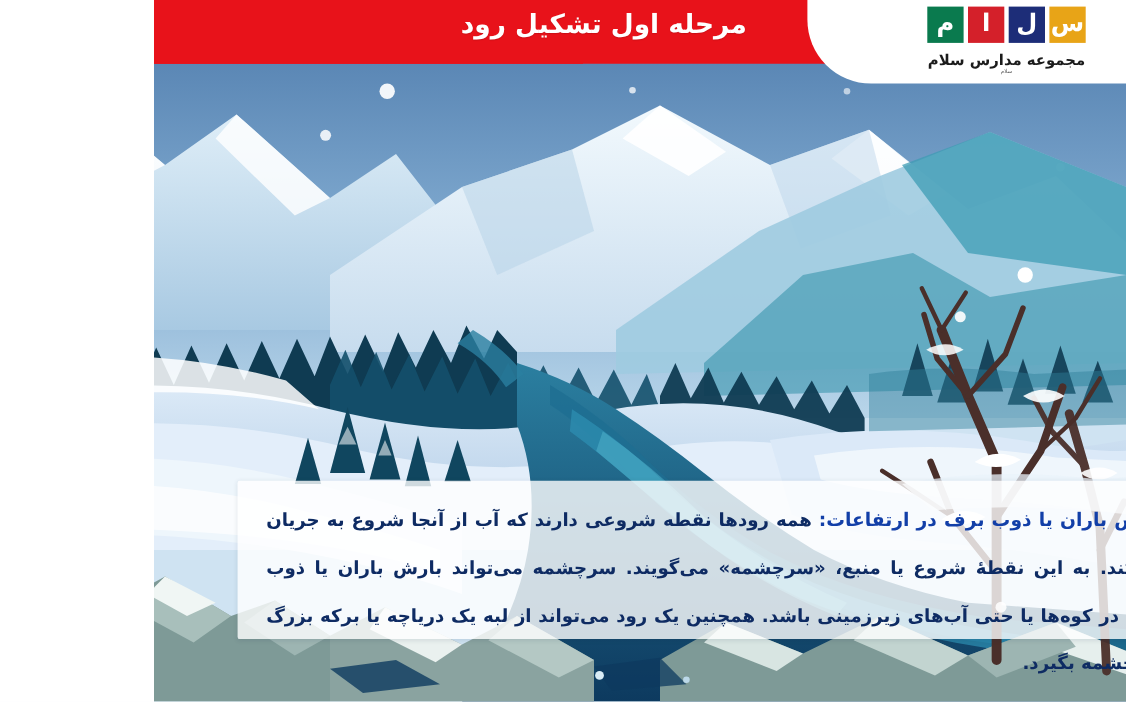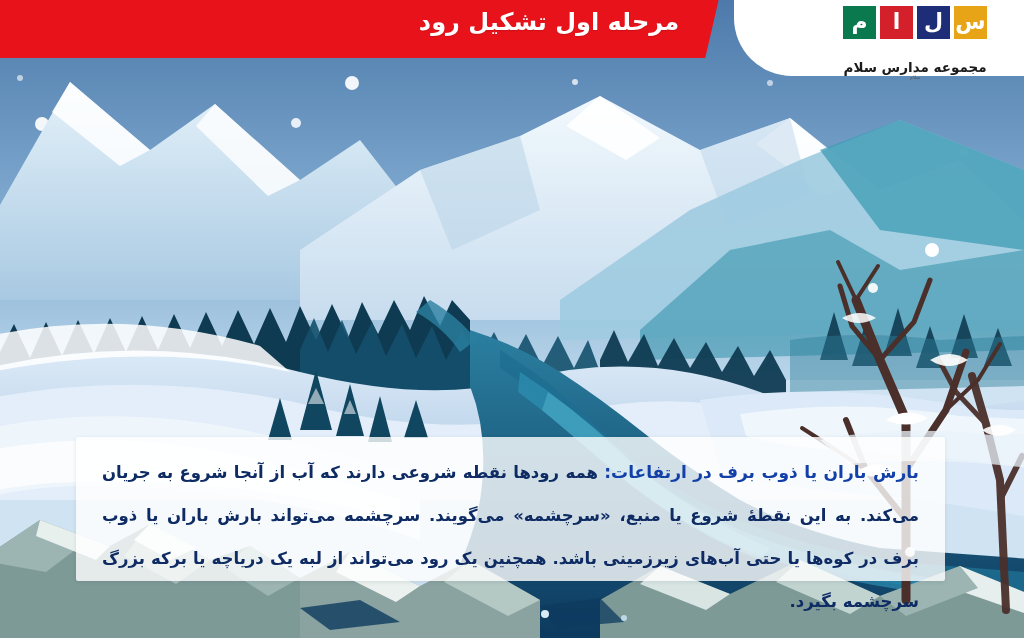--- a/index.html
+++ b/index.html
@@ -3,21 +3,21 @@
 <meta charset="utf-8">
 <title>مرحله اول تشکیل رود</title>
 <style>
   * { margin:0; padding:0; box-sizing:border-box; }
   html,body{
     width:1024px; height:638px; overflow:hidden;
     background:#ffffff;
     font-family:"DejaVu Sans","Liberation Sans",sans-serif;
   }
   .slide{
-    position:relative; width:1024px; height:638px; overflow:hidden;
+    position:relative; width:884px; height:638px; overflow:hidden;
     background:#cfe3f2;
   }
 
   
   .scene{ position:absolute; inset:0; }
   .scene svg{ display:block; width:1024px; height:638px; }
 
   
   .header-band{
     position:absolute; left:-40px; top:-6px;
@@ -65,21 +65,21 @@
     width:33px; height:33px;
     display:flex; align-items:center; justify-content:center;
     color:#ffffff; font-size:22px; font-weight:bold; line-height:1;
     padding-bottom:2px;
   }
   .t-green{ background:#0a7a4e; }
   .t-red  { background:#d4202a; }
   .t-navy { background:#1d2d78; }
   .t-amber{ background:#e8a417; }
   .logo-sub{
-    margin-top:20px;
+    margin-top:8px;
     font-size:13.5px; font-weight:bold; color:#1b1b1b;
     letter-spacing:1px; white-space:nowrap;
     direction:rtl;
   }
   .logo-sub-tiny{
     font-size:5px; color:#555; margin-top:-1px; letter-spacing:.5px;
   }
 
   
   .caption-card{

